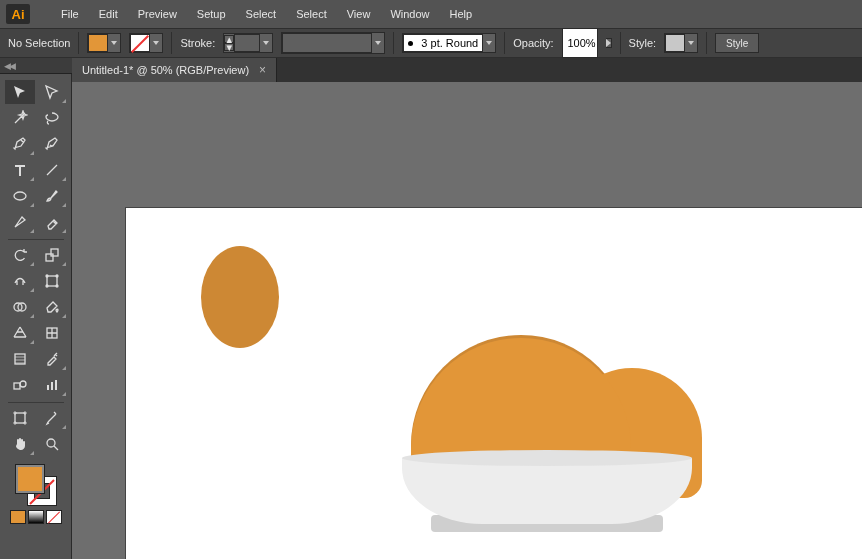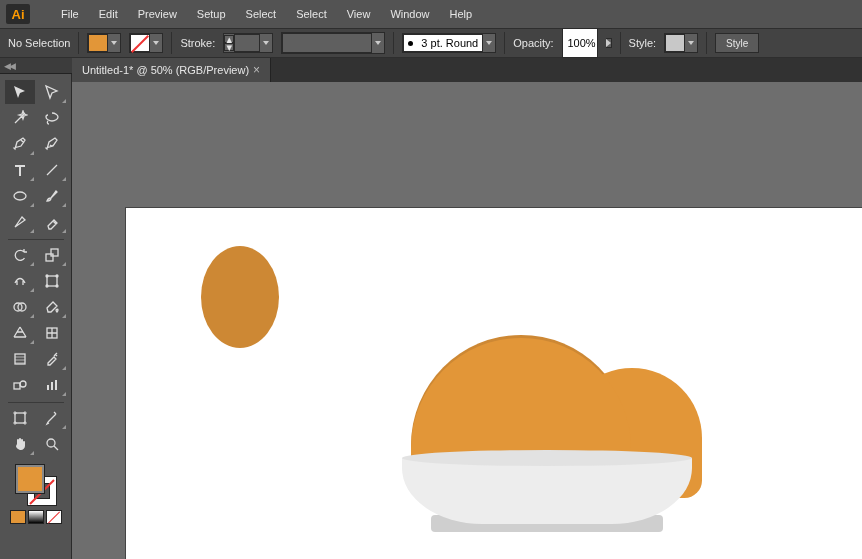--- a/index.html
+++ b/index.html
@@ -46,21 +46,21 @@
   .brush-field{width:80px;height:18px;background:#fff;border:1px solid #2a2a2a;display:flex;align-items:center;justify-content:space-between;padding:0 4px;color:#000;}
   .brush-field .dot{width:5px;height:5px;border-radius:50%;background:#000;}
   .txtfield{width:36px;height:30px;background:#fff;border:1px solid #2a2a2a;color:#000;display:flex;align-items:center;justify-content:flex-end;padding:0 1px;}
   .btn{height:20px;padding:0 10px;background:var(--btn-bg);border:1px solid #2a2a2a;display:flex;align-items:center;color:var(--text);font-size:10px;white-space:nowrap;}
   .arrow-r{width:0;height:0;border-top:4px solid transparent;border-bottom:4px solid transparent;border-left:5px solid #ccc;}
   
   .collapse-strip{position:absolute;left:0;top:58px;width:72px;height:16px;background:#3c3c3c;border-bottom:1px solid #222;display:flex;align-items:center;justify-content:flex-start;padding-left:4px;}
   .collapse-strip .dbl{font-size:9px;color:#999;letter-spacing:-2px;}
   
   .tabstrip{position:absolute;left:72px;right:0;top:58px;height:24px;background:var(--bg-darkest);display:flex;align-items:flex-end;}
-  .tab{height:24px;background:#4a4a4a;border-right:1px solid #222;padding:0 10px;display:flex;align-items:center;gap:4px;color:var(--text);font-size:11px;}
+  .tab{height:24px;background:#4a4a4a;border-right:1px solid #222;padding:0 10px;display:flex;align-items:center;gap:10px;color:var(--text);font-size:11px;}
   .tab .close{color:#bbb;font-size:12px;}
   
   .toolbox{position:absolute;left:0;top:74px;width:72px;bottom:0;background:var(--bg-dark);border-right:1px solid #2a2a2a;display:flex;flex-direction:column;align-items:center;padding-top:6px;}
   .tool-row{display:flex;gap:2px;margin-bottom:2px;}
   .tool{width:30px;height:24px;display:flex;align-items:center;justify-content:center;position:relative;}
   .tool.active{background:#3a3a3a;}
   .tool svg{width:16px;height:16px;stroke:#ddd;fill:none;stroke-width:1.3;}
   .tool.fill svg{fill:#ddd;stroke:none;}
   .tool .tri{position:absolute;right:1px;bottom:1px;width:0;height:0;border-left:4px solid transparent;border-bottom:4px solid #999;}
   .tool-div{width:56px;height:1px;background:#3a3a3a;margin:3px 0;}

